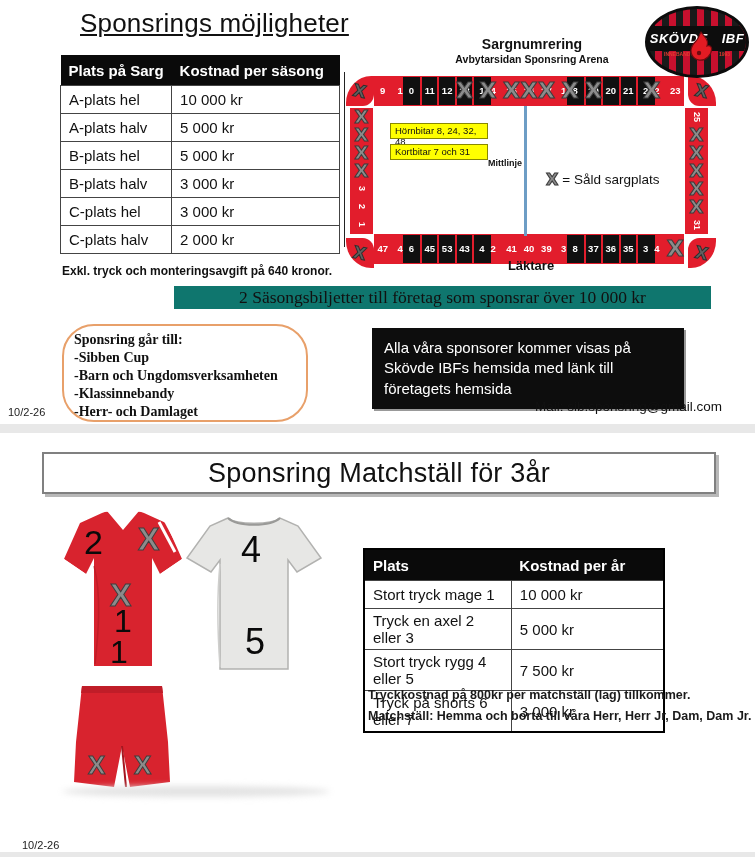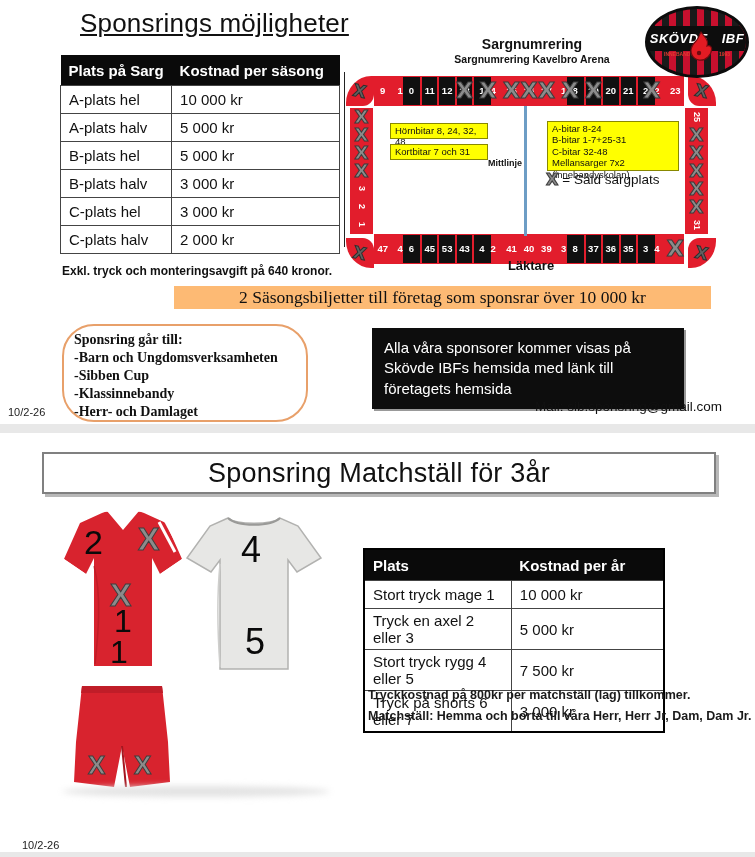--- a/index.html
+++ b/index.html
@@ -50,21 +50,21 @@
   .midlabel{position:absolute;left:118px;top:82px;width:58px;text-align:right;font-size:9px;font-weight:bold;}
   .ybox{position:absolute;background:#ffff00;border:1px solid #888800;font-size:9.5px;line-height:1.2;padding:1px 4px;}
   .ybox1{left:44px;top:47px;width:88px;height:12px;}
   .ybox2{left:44px;top:68px;width:88px;height:12px;}
   .ybox3{left:201px;top:45px;width:122px;height:46px;}
   .legend{position:absolute;left:200px;top:94px;font-size:13.5px;display:flex;align-items:center;gap:4px;}
   .legend .soldx{position:static;transform:none;font-size:16px;}
   .standlabel{position:absolute;left:105px;top:182px;width:160px;text-align:center;font-size:13px;font-weight:bold;}
 
   
-  .banner{left:174px;top:286px;width:537px;height:23px;background:#fdba74;
+  .banner{left:174px;top:286px;width:537px;height:23px;background:#0f766e;
           font-family:"Liberation Serif",serif;font-size:17.5px;display:flex;align-items:center;justify-content:center;}
   .sponsorbox{left:62px;top:324px;width:222px;height:84px;border:2px solid #e8a06a;border-radius:32px;
           padding:5px 10px;font-family:"Liberation Serif",serif;font-weight:bold;font-size:14px;line-height:1.28;}
   .blackbox{left:372px;top:328px;width:288px;background:#0d0d0d;color:#fff;font-size:15px;line-height:1.35;
           padding:10px 12px;box-shadow:2px 2px 0 #999;}
   .mailline{left:0;top:399px;width:722px;text-align:right;font-size:13.5px;}
   .datestamp{font-size:11px;color:#222;}
   .date1{left:8px;top:406px;}
   .date2{left:22px;top:839px;}
   .divider{left:0;top:424px;width:755px;height:9px;background:#e8e8e8;}
@@ -132,21 +132,21 @@
           <td>C-plats halv</td>
           <td>2 000 kr</td>
         </tr>
       </tbody>
   </table>
   <div class="abs footnote1">Exkl. tryck och monteringsavgift på 640 kronor.</div>
 
   <div class="abs rink-leftline"></div>
   <div class="abs rink-wrap">
     <div class="abs rink-title">Sargnumrering</div>
-    <div class="abs rink-sub">Sargnumrering Kavelbro Arena</div>
+    <div class="abs rink-sub">Avbytarsidan Sponsring Arena</div>
 
     <div class="abs board">
       <div class="corner c-tl">
           <span class="cx">X</span>
         </div>
       <div class="corner c-tr">
           <span class="cx">X</span>
         </div>
       <div class="corner c-bl">
           <span class="cx">X</span>
@@ -302,26 +302,20 @@
           <div class="seg bg-red">
             <span class="lbl">31</span>
           </div>
         </div>
 
       <div class="midline"></div>
       <div class="midlabel">Mittlinje</div>
 
       <div class="ybox ybox1">Hörnbitar 8, 24, 32, 48</div>
       <div class="ybox ybox2">Kortbitar 7 och 31</div>
-      <div class="ybox ybox3">
-          <div>A-bitar 8-24</div>
-          <div>B-bitar 1-7+25-31</div>
-          <div>C-bitar 32-48</div>
-          <div>Mellansarger 7x2 (innebandyskolan)</div>
-        </div>
 
       <div class="legend">
         <span class="soldx">X</span>
         <span>= Såld sargplats</span>
       </div>
       <div class="standlabel">Läktare</div>
     </div>
   </div>
 
   <div class="abs logo">
@@ -337,22 +331,22 @@
       <path d="M13,1 C17,7 21,9 19,15 C25,13 25,21 20,26 C15,31 7,30 4,24 C1,18 5,13 8,10 C11,7 11,4 13,1 Z" fill="#e31b23" stroke="#6e0b10" stroke-width="1.2"></path>
       <circle cx="11" cy="22" r="2.2" fill="#6e0b10"></circle>
     </svg>
   </div>
 
   <div class="abs banner">2 Säsongsbiljetter till företag som sponsrar över 10 000 kr</div>
 
   <div class="abs sponsorbox">
     <div>Sponsring går till:</div>
     <div>
+        <div>-Sibben Cup</div>
         <div>-Barn och Ungdomsverksamheten</div>
-        <div>-Sibben Cup</div>
         <div>-Klassinnebandy</div>
         <div>-Herr- och Damlaget</div>
       </div>
   </div>
 
   <div class="abs blackbox">Alla våra sponsorer kommer visas på Skövde IBFs hemsida med länk till företagets hemsida</div>
 
   <div class="abs mailline">Mail: sib.sponsring@gmail.com</div>
   <div class="abs datestamp date1">10/2-26</div>
 

